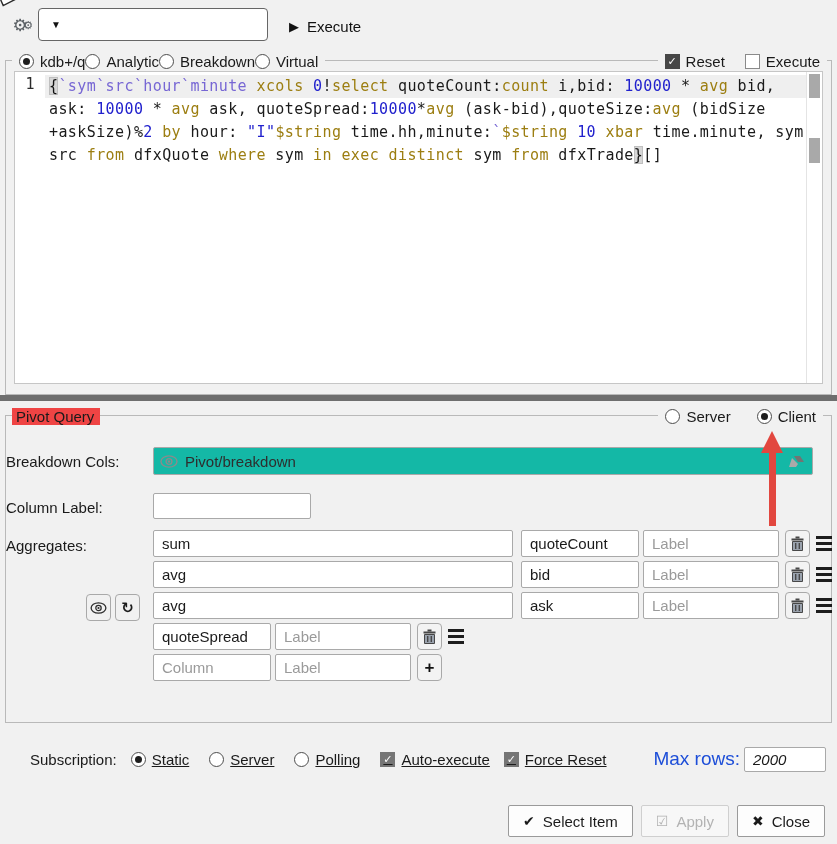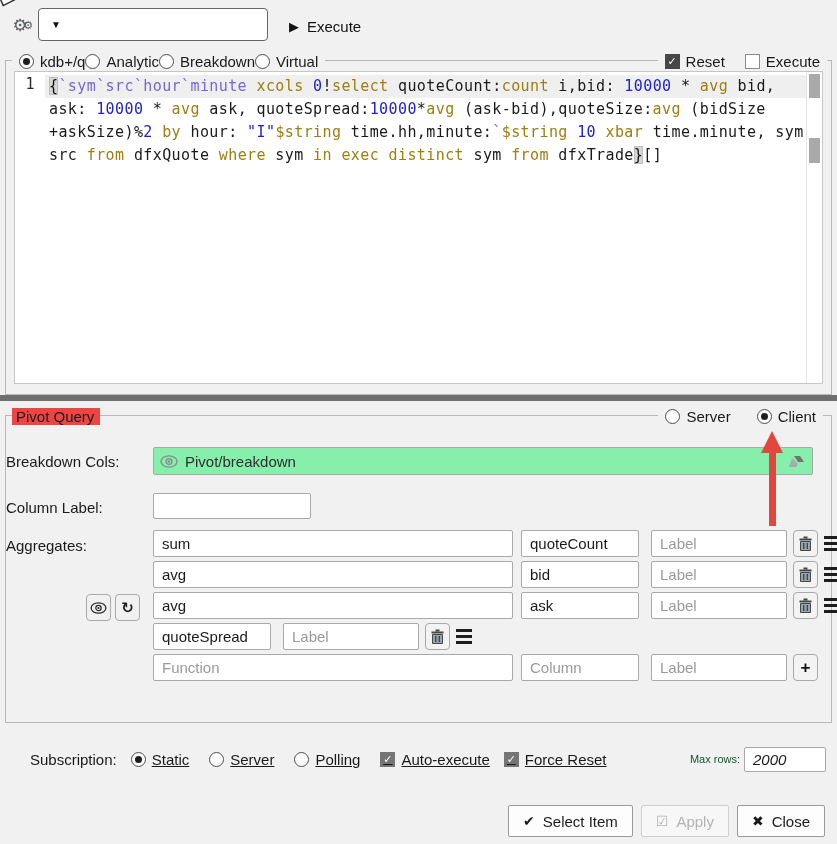--- a/index.html
+++ b/index.html
@@ -47,49 +47,49 @@
   .scroll-thumb { position:absolute; left:2px; top:2px; width:11px; height:24px; background:#a9a9a9; cursor:pointer; }
   .scroll-marker { position:absolute; left:2px; top:66px; width:11px; height:25px; background:#a9a9a9; }
 
   .divider { position:absolute; left:0; top:395px; width:837px; height:6px; background:#6e6e6e; cursor:row-resize; }
 
   
   .form-label { position:absolute; width:143px; text-align:left; font-size:15px; color:#1a1a1a; }
   .text-input { position:absolute; border:1px solid #a9a9a9; border-radius:2px; background:#fff; font-family:"Liberation Sans", sans-serif; font-size:15px; color:#1a1a1a; padding:0 8px; box-sizing:border-box; outline:none; }
   .text-input::placeholder { color:#9a9a9a; }
 
-  .breakdown-field { position:absolute; left:147px; top:31px; width:660px; height:28px; background:#86efac; border:1px solid #a9a9a9; border-radius:2px; display:flex; align-items:center; padding:0 6px; box-sizing:border-box; gap:7px; }
+  .breakdown-field { position:absolute; left:147px; top:31px; width:660px; height:28px; background:#14b8a6; border:1px solid #a9a9a9; border-radius:2px; display:flex; align-items:center; padding:0 6px; box-sizing:border-box; gap:7px; }
   .breakdown-field .bd-text { flex:1; font-size:15px; color:#2e2e2e; }
   .icon-btn-flat { background:transparent; border:none; padding:0; cursor:pointer; display:flex; align-items:center; }
 
   .agg-rows { position:absolute; left:147px; top:114px; }
   .agg-row { display:flex; align-items:center; margin-bottom:4px; height:27px; }
   .agg-func { width:360px; height:27px; position:static; margin-right:8px; }
-  .agg-col  { width:118px; height:27px; position:static; margin-right:12px; }
+  .agg-col  { width:118px; height:27px; position:static; margin-right:4px; }
   .agg-label{ width:136px; height:27px; position:static; margin-right:6px; }
   .small-btn { width:25px; height:27px; border:1px solid #a9a9a9; border-radius:4px; background:#f3f3f3; display:flex; align-items:center; justify-content:center; cursor:pointer; padding:0; box-sizing:border-box; }
   .drag-handle { width:18px; height:27px; margin-left:5px; display:flex; flex-direction:column; justify-content:center; gap:3px; cursor:grab; background:transparent; border:none; padding:0 1px; }
   .drag-handle i { display:block; height:3px; background:#1d1d1d; }
   .plus-btn { font-size:17px; font-weight:bold; color:#111; }
 
   .side-btns { position:absolute; left:80px; top:178px; display:flex; gap:4px; }
   .side-btns .small-btn { background:#f1f1f1; }
   .refresh-glyph { font-family:"DejaVu Sans", sans-serif; font-size:15px; font-weight:bold; color:#1d1d1d; }
 
   .red-arrow { position:absolute; left:0; top:0; pointer-events:none; }
   .arrow-head { position:absolute; left:755px; top:15px; width:0; height:0; border-left:11px solid transparent; border-right:11px solid transparent; border-bottom:22px solid #e2473f; }
   .arrow-shaft { position:absolute; left:763px; top:36px; width:7px; height:74px; background:#e2473f; }
 
   
   .subscription { position:absolute; left:0; top:744px; width:837px; height:30px; display:flex; align-items:center; }
   .subscription .s-label { margin-left:30px; font-size:15px; color:#1a1a1a; }
   .subscription .radio-item, .subscription .check-item { margin-left:14px;text-decoration:underline; }
   .subscription .gap-lg { margin-left:20px; }
   .maxrows-wrap { margin-left:auto; display:flex; align-items:center; margin-right:11px; gap:4px; }
-  .maxrows-wrap label { font-size:11px; color:#14532d; }
+  .maxrows-wrap label { font-size:19px; color:#1d4ed8; }
   .maxrows-input { position:static; width:82px; height:25px;font-style:italic; }
 
   
   .footer { position:absolute; right:12px; top:805px; display:flex; gap:8px; }
   .dlg-btn { height:32px; display:flex; align-items:center; gap:8px; padding:0 14px; background:#fdfdfd; border:1px solid #9a9a9a; border-radius:2px; font-size:15px; color:#1a1a1a; cursor:pointer; font-family:"Liberation Sans", sans-serif; }
   .dlg-btn .b-icon { font-size:14px; }
   .dlg-btn.disabled { color:#b3b3b3; border-color:#cfcfcf; background:#f7f7f7; cursor:default; }
 </style>
 </head>
 <body>
@@ -280,21 +280,20 @@
               <rect x="7.6" y="7" width="1.4" height="6" fill="#474747"></rect>
             </svg>
         </button>
         <button class="drag-handle">
             <i></i>
             <i></i>
             <i></i>
           </button>
       </div>
       <div class="agg-row">
-        <input class="text-input agg-func" placeholder="Function" style="">
         <input class="text-input agg-col" placeholder="Column" style="">
         <input class="text-input agg-label" placeholder="Label" style="">
         <button class="small-btn">
             <span class="plus-btn">+</span>
           </button>
       </div>
     </div>
 
     <div class="red-arrow">
       <div class="arrow-head"></div>

